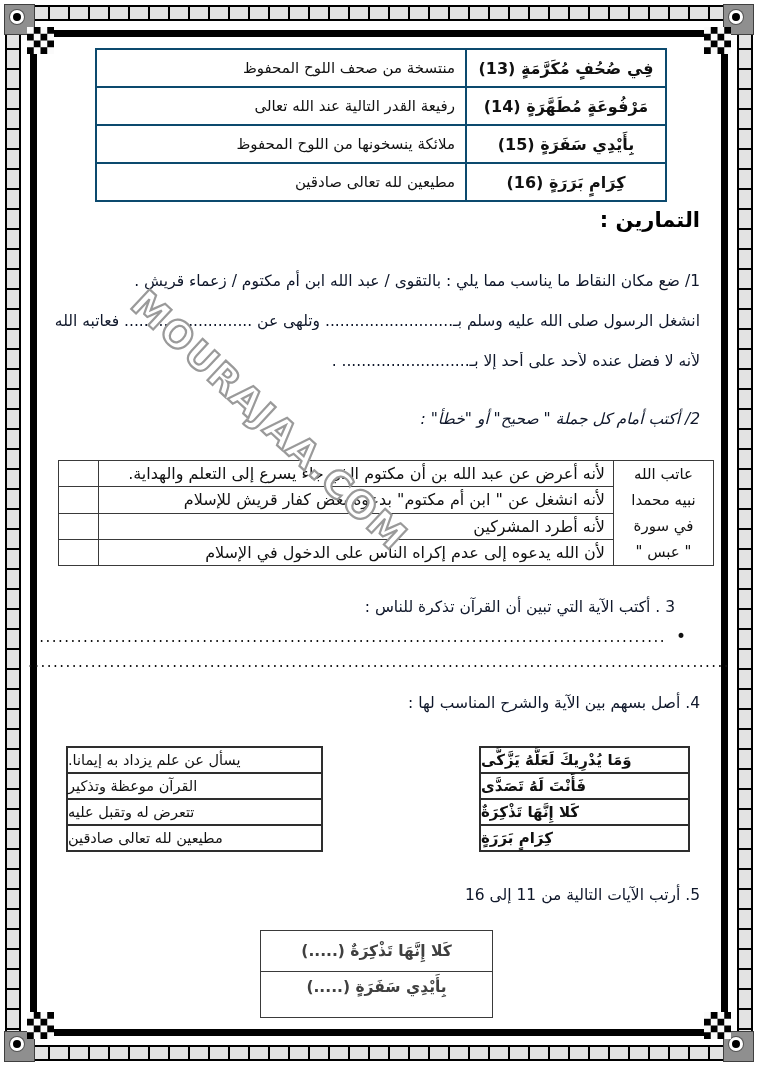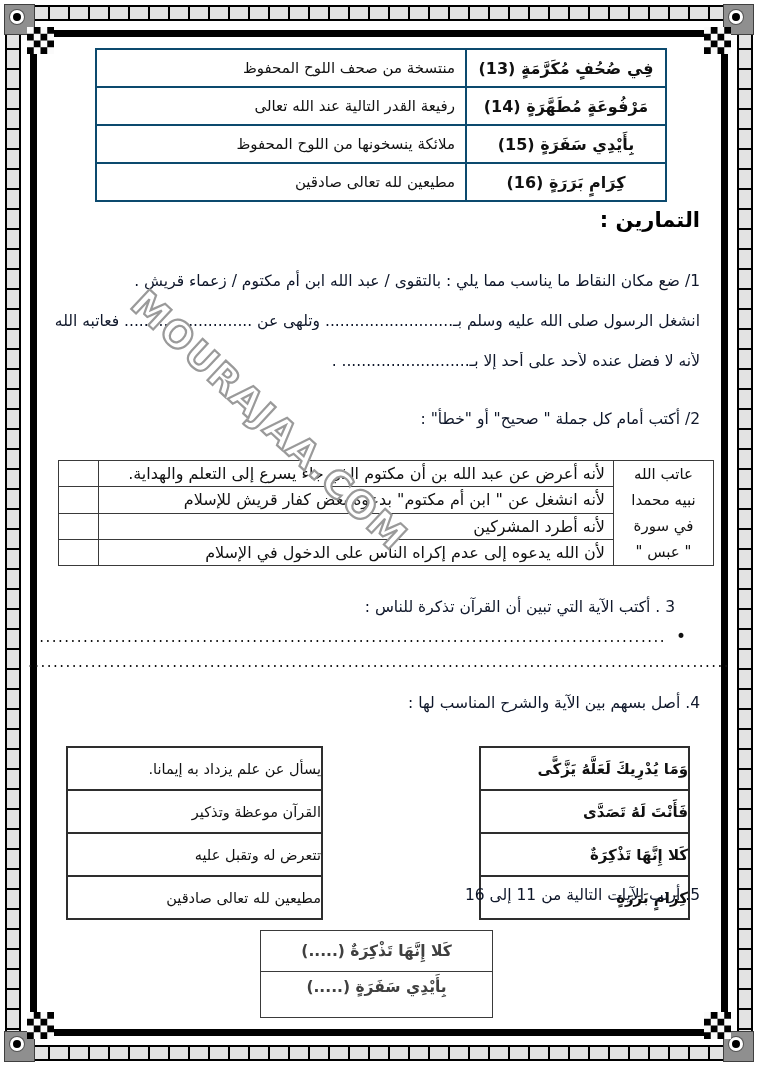--- a/index.html
+++ b/index.html
@@ -40,38 +40,38 @@
   .vocab { left:95px; top:48px; width:570px; direction:rtl; }
   .vocab td { border:2px solid #0c4a6e; height:38px; font-size:15px; color:#111; }
   .vocab .verse { text-align:center; font-weight:bold; font-size:16px; }
   .vocab .meaning { text-align:right; padding:0 10px; }
 
   .h-exercises { top:208px; right:58px; font-size:21px; font-weight:bold; color:#000; }
   .prompt { font-size:15.5px; color:#0f172a; white-space:nowrap; }
   .ex1-prompt { top:272px; right:58px; }
   .ex1-line { top:312px; right:58px; left:40px; text-align:right; overflow:hidden; }
   .ex1-line3 { top:352px; right:58px; left:40px; text-align:right; overflow:hidden; }
-  .ex2-prompt { top:410px; right:58px; }
+  .ex2-prompt { top:410px; right:58px;font-style:italic; }
 
   
   .ex2 { left:58px; top:460px; width:655px; direction:rtl; }
   .ex2 td { border:1.5px solid #3a3a3a; height:26px; font-size:16px; color:#111; }
   .ex2 .label { text-align:center; font-size:15px; line-height:26px; }
   .ex2 .stmt { text-align:right; padding:0 8px; white-space:nowrap; overflow:hidden; }
   .ex2 .ans { background:#fff; }
 
   .ex3-prompt { top:598px; right:83px; }
   .dotline { font-size:15px; letter-spacing:1.5px; color:#111; white-space:nowrap; overflow:hidden; text-align:right; }
   .dots1 { top:626px; right:72px; left:40px; }
   .dots1 .bullet { font-size:17px; padding-left:10px; letter-spacing:0; }
   .dots2 { top:653px; right:28px; left:28px; }
   .ex4-prompt { top:694px; right:58px; }
 
   
-  .match td { border:2px solid #2e2e2e; height:43px; text-align:right; color:#111; }
+  .match td { border:2px solid #2e2e2e; height:26px; text-align:left; color:#111; }
   .verses-tbl { left:479px; top:746px; width:211px; direction:rtl; }
   .verses-tbl td { font-weight:bold; font-size:15px; }
   .meanings-tbl { left:66px; top:746px; width:257px; direction:rtl; }
   .meanings-tbl td { font-size:14.5px; }
 
   .ex5-prompt { top:886px; right:58px; }
   .ex5 { left:260px; top:930px; width:233px; direction:rtl; }
   .ex5 td { border:1.5px solid #3a3a3a; text-align:center; font-weight:bold; font-size:15.5px; color:#404040; }
   .ex5 .r1 { height:41px; }
   .ex5 .r2 { height:46px; vertical-align:top; padding-top:6px; }

